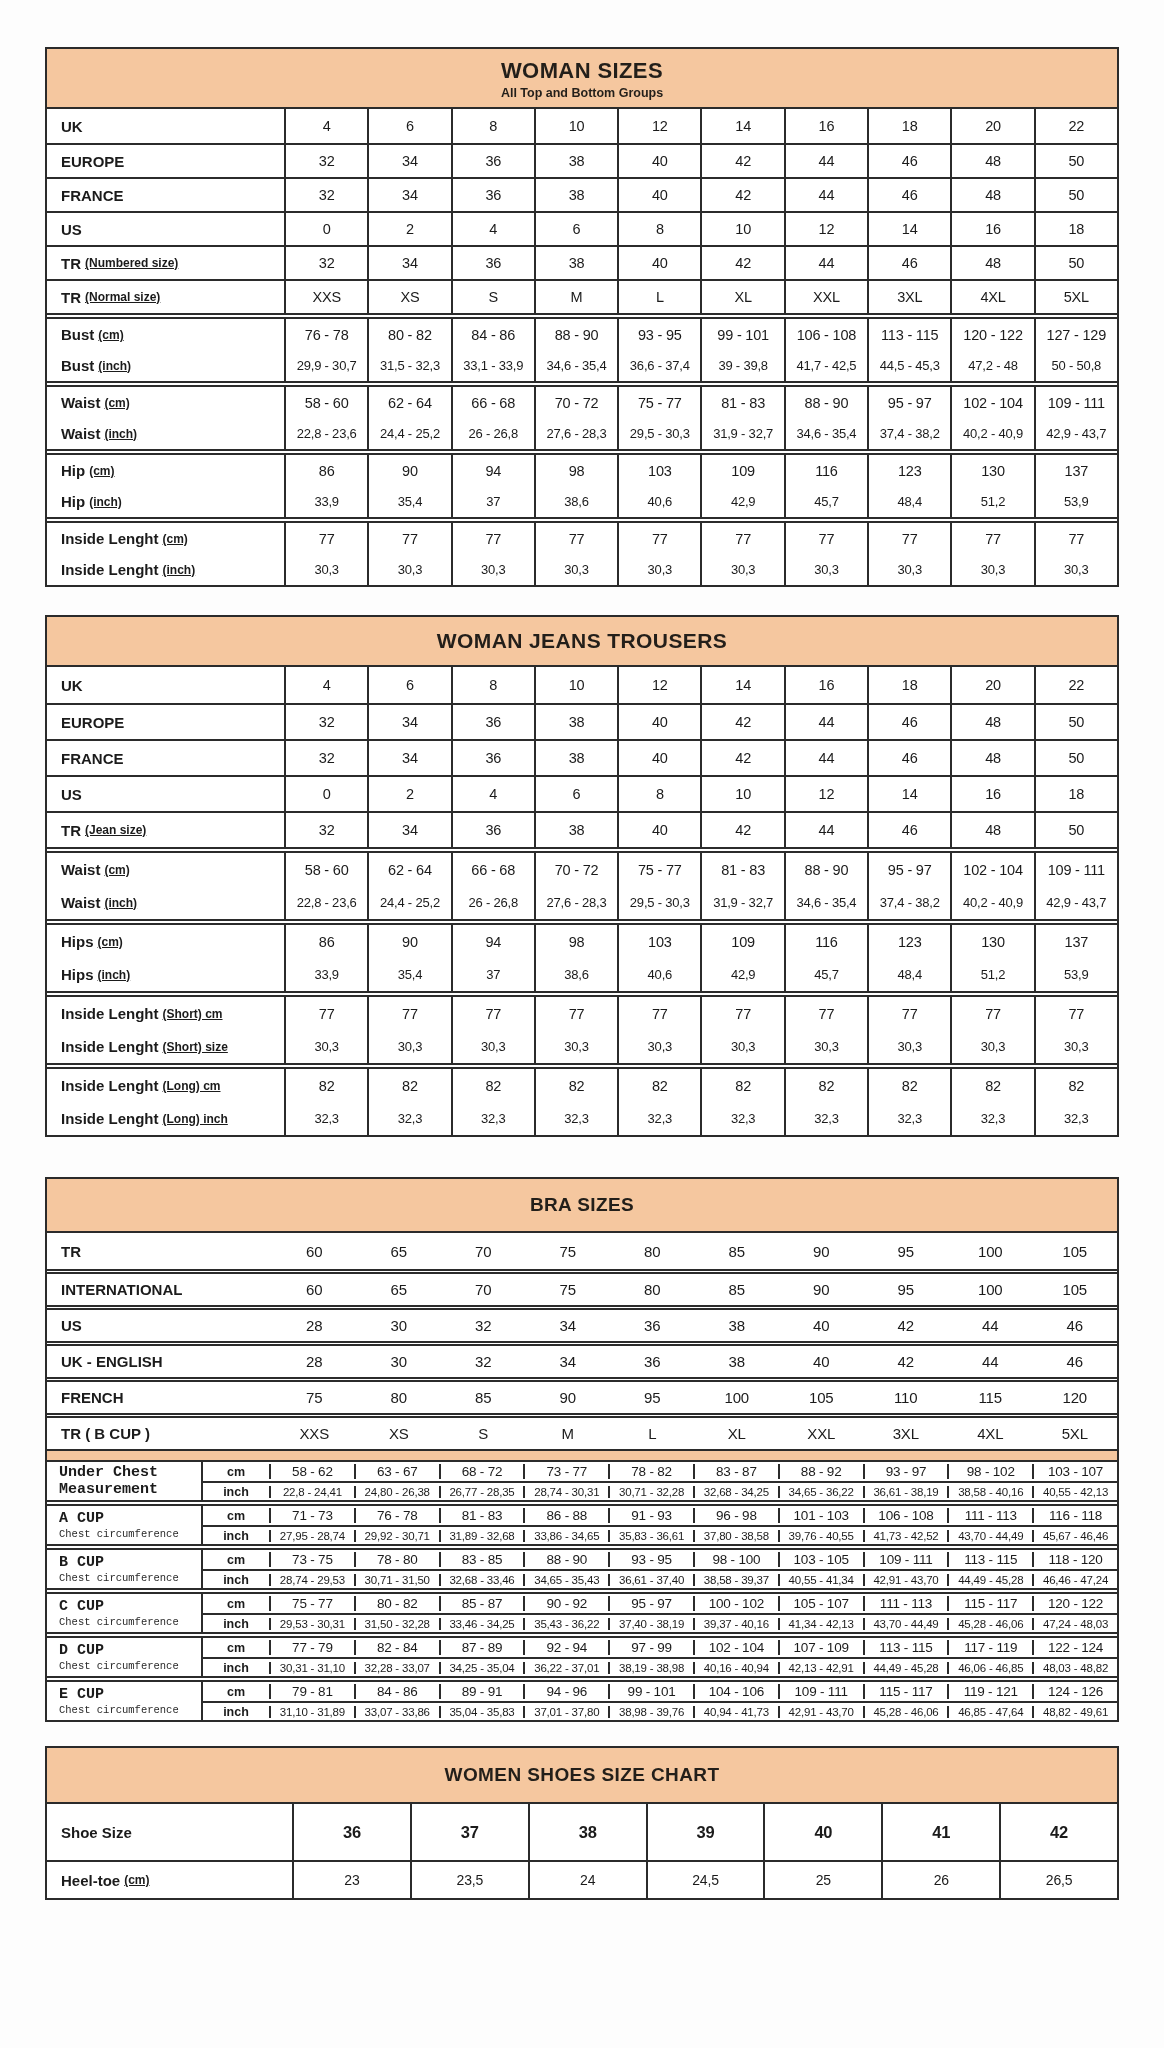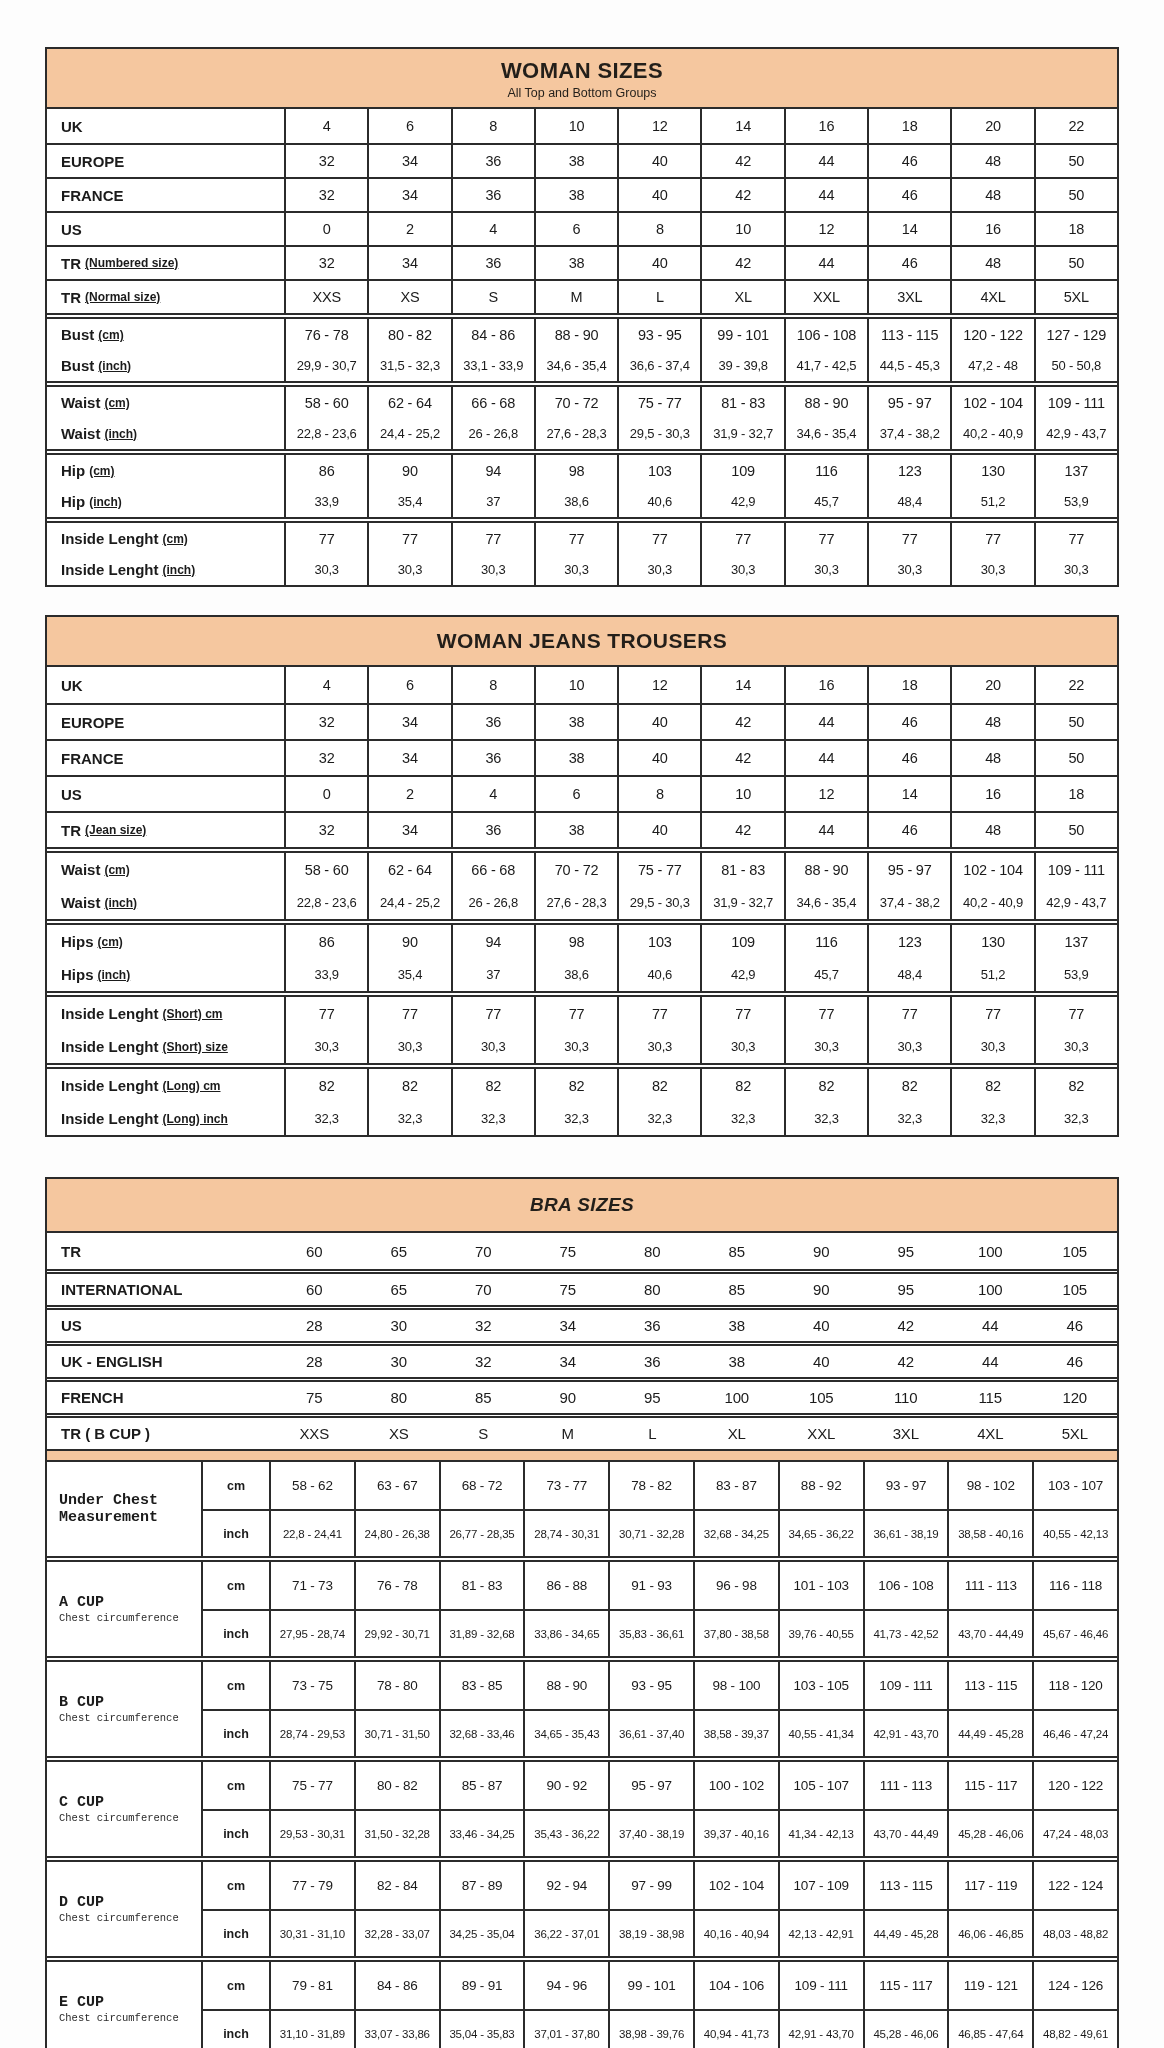--- a/index.html
+++ b/index.html
@@ -19,25 +19,25 @@
   }
   .band {
     background: var(--band, #f5c79f);
     border-bottom: 2px solid var(--bd, #2b2b2b);
     text-align: center;
     color: #231f1a;
   }
   .band-title { font-weight: bold; letter-spacing: .4px; }
   .t1 .band { padding: 9px 0 7px; }
   .t1 .band-title { font-size: 22px; }
-  .band-sub { font-size: 12.5px; font-weight: normal; margin-top: 2px; }
+  .band-sub { font-size: 12.5px; font-weight: bold; margin-top: 2px; }
   .t2 .band { padding: 12px 12px; }
   .t2 .band-title { font-size: 21px; }
   .t3 .band { padding: 15px 0; }
-  .t3 .band-title { font-size: 19px; font-style: italic; }
+  .t3 .band-title { font-size: 19px; }
   .t4 .band { padding: 16px 0; }
   .t4 .band-title { font-size: 19px; }
 
   .t2 { margin-top: 28px; }
   .t3 { margin-top: 40px; }
   .t4 { margin-top: 24px; }
 
   
   .r { display: flex; align-items: stretch; }
   .tbl-body > .r { border-top: 2px solid var(--bd); }
@@ -95,21 +95,21 @@
   .cup-lab {
     flex: 0 0 156px;
     border-right: 2px solid var(--bd);
     display: flex; flex-direction: column; justify-content: center;
     padding-left: 12px;
     font-family: Liberation Mono, monospace;
   }
   .cup-name { font-weight: bold; font-size: 15px; line-height: 17px; }
   .cup-sub { font-size: 10.5px; margin-top: 1px; color: #2a2a2a; }
   .cup-rows { flex: 1; display: flex; flex-direction: column; }
-  .cup-r { display: flex; height: 47px; }
+  .cup-r { display: flex; height: 19px; align-items: center; }
   .cup-r + .cup-r { border-top: 2px solid var(--bd); }
   .cup-unit {
     flex: 0 0 66px;
     display: flex; align-items: center; justify-content: center;
     font-weight: bold; font-size: 12.5px;
   }
   .cup-v {
     flex: 1 1 0;
     border-left: 2px solid var(--bd);
     display: flex; align-items: center; justify-content: center;

